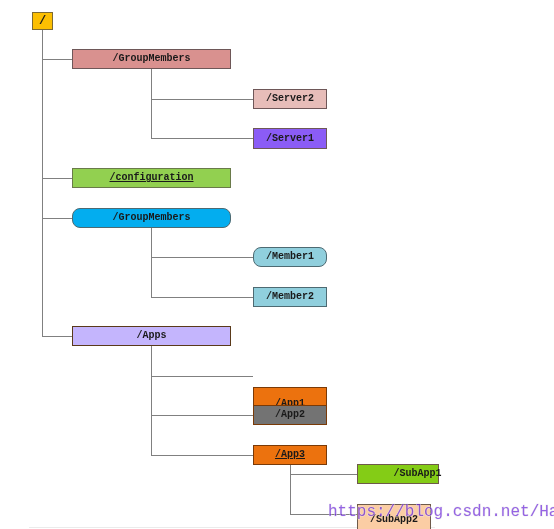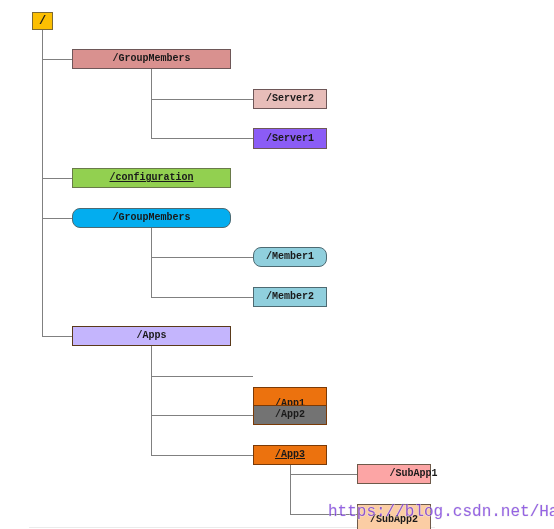--- a/index.html
+++ b/index.html
@@ -47,17 +47,17 @@
   <div class="node" id="n-server2" style="left: 253px; top: 89px; width: 74px; height: 20px; background: rgb(231, 189, 185); border-color: rgb(110, 87, 88); font-size: 10px;">/Server2</div>
   <div class="node" id="n-server1" style="left: 253px; top: 128px; width: 74px; height: 21px; background: #8b5cf6; border-color: rgb(110, 87, 88); font-size: 10px;">/Server1</div>
   <div class="node" id="n-configuration" style="left: 72px; top: 168px; width: 159px; height: 20px; background: rgb(146, 208, 80); border-color: rgb(106, 122, 74); font-size: 10px; text-decoration: underline;">/configuration</div>
   <div class="node" id="n-groupmembers" style="left: 72px; top: 208px; width: 159px; height: 20px; background: rgb(3, 173, 239); border-color: rgb(77, 106, 114); font-size: 10px; border-radius: 8px;">/GroupMembers</div>
   <div class="node" id="n-member1" style="left: 253px; top: 247px; width: 74px; height: 20px; background: rgb(144, 207, 221); border-color: rgb(77, 106, 114); font-size: 10px; border-radius: 8px;">/Member1</div>
   <div class="node" id="n-member2" style="left: 253px; top: 287px; width: 74px; height: 20px; background: rgb(144, 207, 221); border-color: rgb(77, 106, 114); font-size: 10px;">/Member2</div>
   <div class="node" id="n-apps" style="left: 72px; top: 326px; width: 159px; height: 20px; background: #c4b5fd; border-color: rgb(90, 58, 26); font-size: 10px;">/Apps</div>
   <div class="node" id="n-app1" style="left: 253px; top: 366px; width: 74px; height: 34px; background: rgb(236, 114, 14); border-color: rgb(122, 58, 7); font-size: 10px; margin-top: 21px;">/App1</div>
   <div class="node" id="n-app2" style="left: 253px; top: 405px; width: 74px; height: 20px; background: #737373; border-color: rgb(122, 58, 7); font-size: 10px;">/App2</div>
   <div class="node" id="n-app3" style="left: 253px; top: 445px; width: 74px; height: 20px; background: rgb(236, 114, 14); border-color: rgb(122, 58, 7); font-size: 10px; text-decoration: underline;">/App3</div>
-  <div class="node" id="n-subapp1" style="left: 357px; top: 464px; width: 74px; height: 20px; background: #fca5a5; border-color: rgb(110, 90, 74); font-size: 10px; padding-left: 39px;">/SubApp1</div>
+  <div class="node" id="n-subapp1" style="left: 357px; top: 464px; width: 82px; height: 20px; background: #84cc16; border-color: rgb(110, 90, 74); font-size: 10px; padding-left: 39px;">/SubApp1</div>
   <div class="node" id="n-subapp2" style="left: 357px; top: 504px; width: 74px; height: 32px; background: rgb(251, 205, 164); border-color: rgb(110, 90, 74); font-size: 10px;">/SubApp2</div>
 
   <div id="watermark" style="left: 328px; top: 503px; font-size: 16px;">https://blog.csdn.net/HarderXin</div>
 </div>
 
 </body></html>

